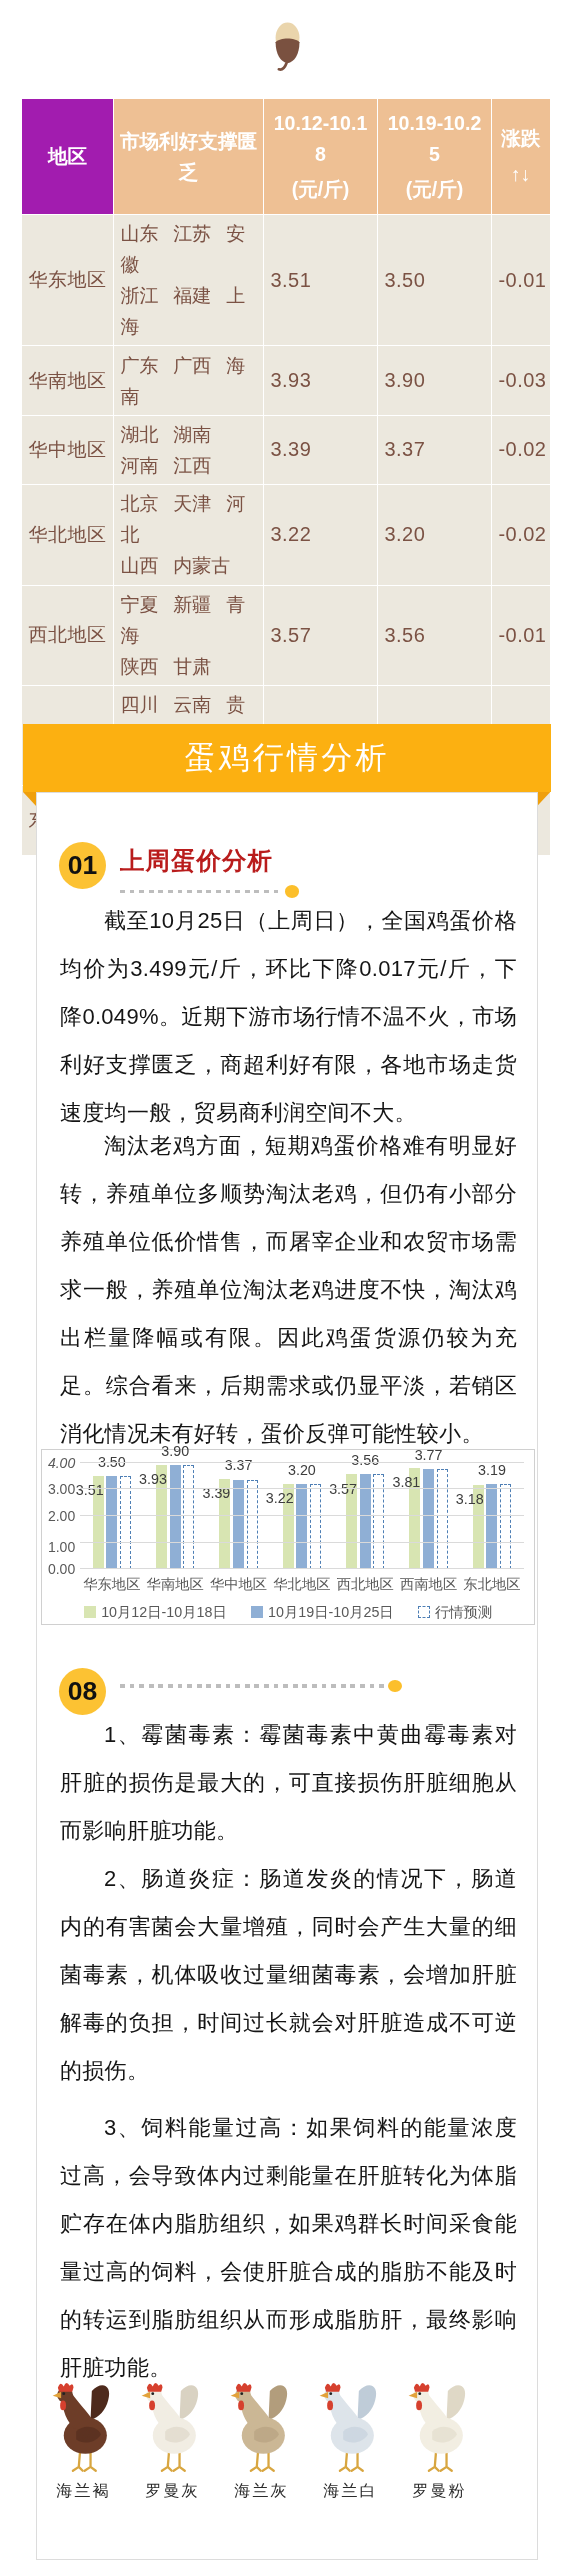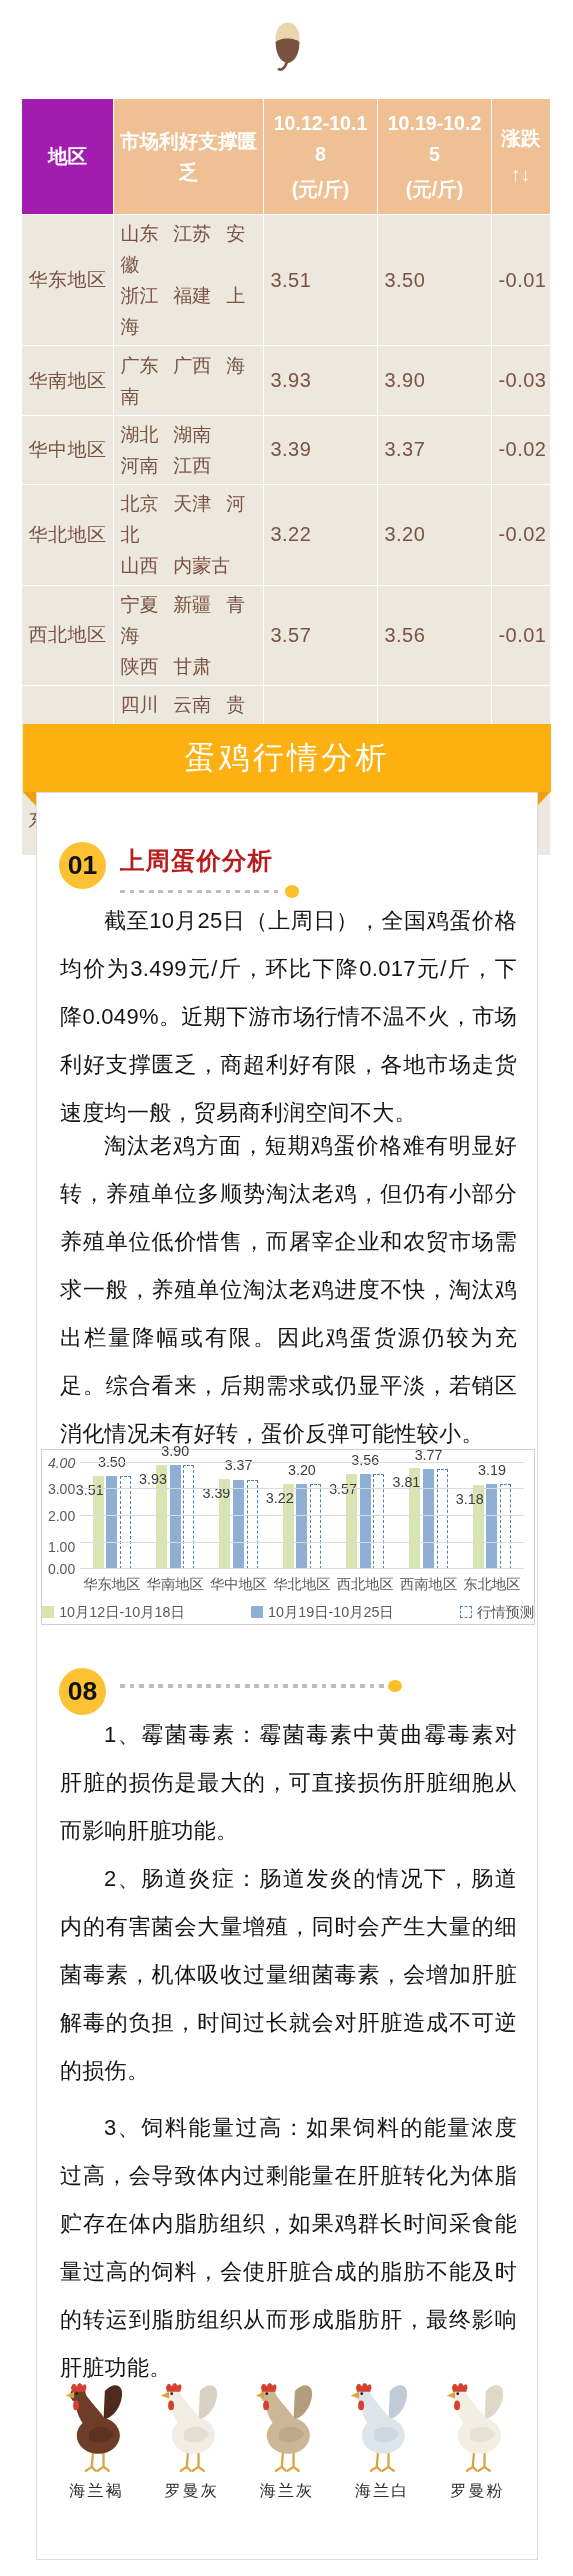--- a/index.html
+++ b/index.html
@@ -62,27 +62,27 @@
   .ylab{position:absolute;left:-34px;width:29px;text-align:right;font-size:14px;color:#595959;}
   #bars{position:absolute;left:0;right:0;top:0;bottom:0;display:flex;justify-content:space-around;align-items:flex-end;}
   .bar-group{position:relative;width:53px;height:106px;display:flex;align-items:flex-end;justify-content:center;gap:2.7px;}
   .bar{width:11px;}
   .bar.dash{background:#fff;border:1.1px dashed #4e7fb5;box-sizing:border-box;}
   .vlab{position:absolute;font-size:14.3px;color:#3d3d3d;white-space:nowrap;}
   .vlab.v1{left:-9.6px;}
   .vlab.v2{left:50%;transform:translateX(-50%);}
   .chart-xlabels{margin:6.4px 10.6px 0 38px;display:flex;justify-content:space-around;}
   .xlab{width:58px;text-align:center;font-size:14.3px;color:#595959;}
-  .legend{margin-top:8.5px;display:flex;justify-content:space-between;align-items:center;gap:24.4px;}
+  .legend{margin-top:8.5px;display:flex;justify-content:center;align-items:center;gap:24.4px;}
   .leg-item{display:flex;align-items:center;gap:5.3px;font-size:14.3px;color:#595959;}
   .sw{width:11.7px;height:11.7px;}
   .sw.dashed{background:#fff;border:1.1px dashed #4e7fb5;box-sizing:border-box;}
 
   
-  .chickens{position:absolute;left:15px;right:15px;top:1585px;display:flex;justify-content:space-between;}
+  .chickens{position:absolute;left:2px;right:15px;top:1585px;display:flex;justify-content:flex-start;}
   .chicken-cell{width:89px;display:flex;flex-direction:column;align-items:center;}
   .chicken-cell svg{width:80px;height:98px;}
   .chicken-label{margin-top:5.3px;font-size:16px;color:#2b2b2b;letter-spacing:2.1px;}
 </style>
 </head>
 <body>
 
 <div class="page">
 
   <div class="doc-header">

